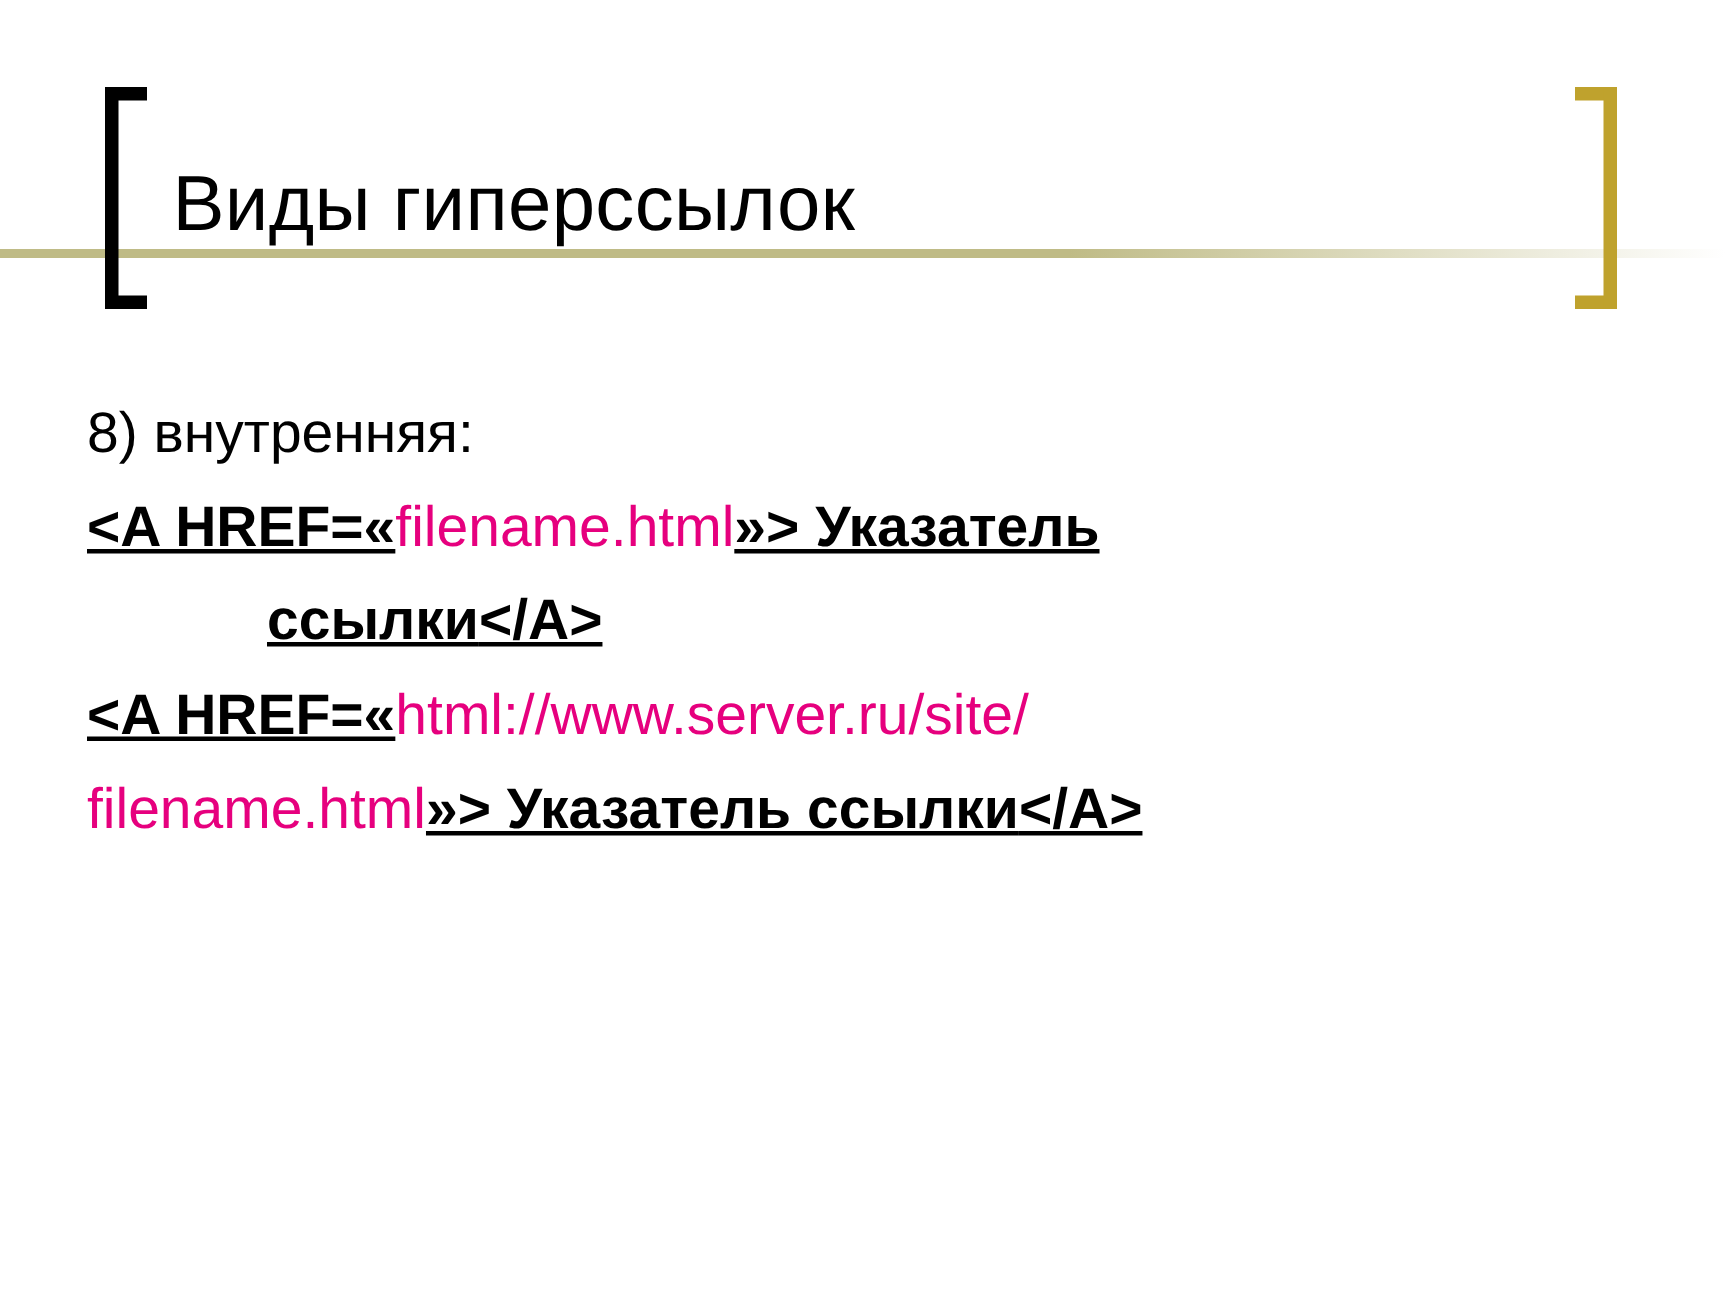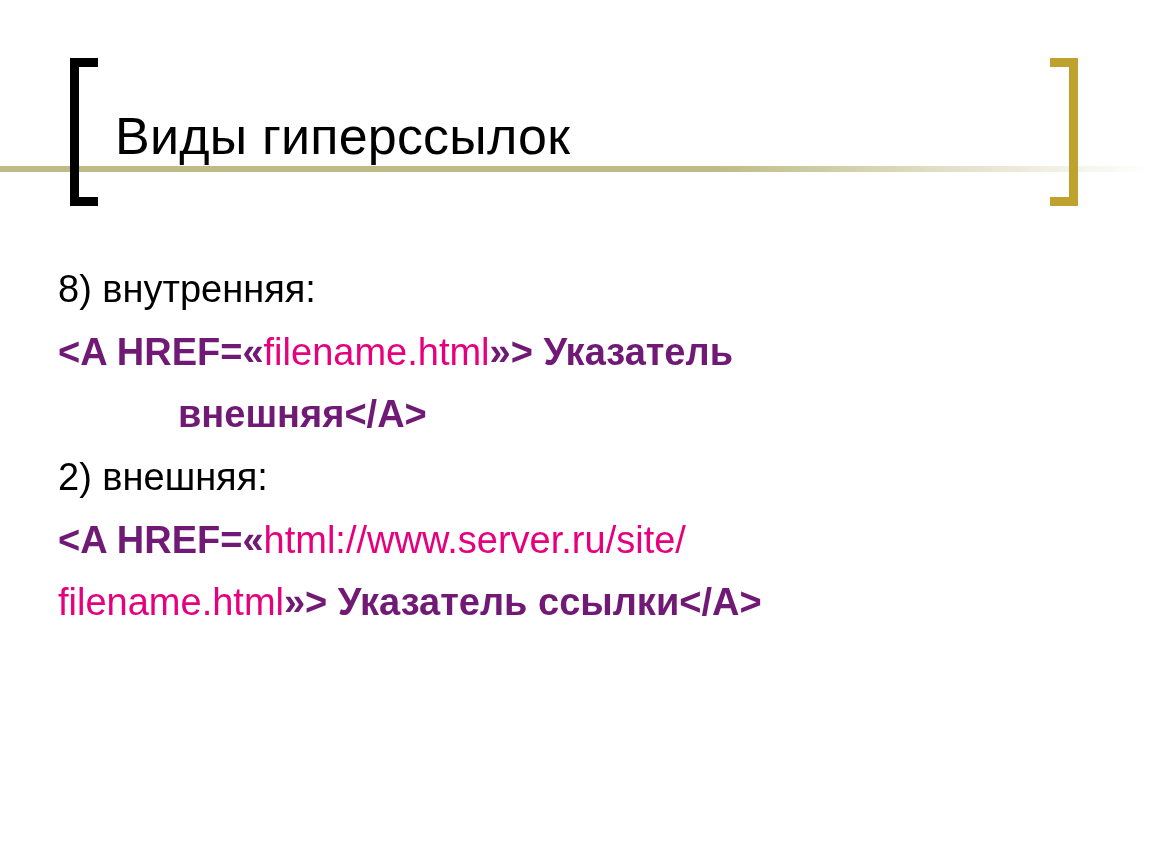--- a/index.html
+++ b/index.html
@@ -61,21 +61,21 @@
   .body {
     position: absolute;
     left: 58px;
     top: 258px;
     width: 1040px;
     font-size: 38px;
     line-height: 1.65;
     color: #000000;
   }
   .body p { margin: 0; }
-  .blue    { color: #701a75; font-weight: bold; }
+  .blue    { color: #000000; font-weight: bold; text-decoration: underline; }
   .magenta { color: #e6007e; font-weight: normal; }
   .black   { color: #000000; }
   .indent  { padding-left: 120px; display: block; }
 </style>
 </head>
 <body>
 
 <div class="slide">
 
   <div class="rule"></div>
@@ -86,25 +86,24 @@
 
   <div class="body">
 
     <p class="black">8) внутренняя:</p>
 
     <p>
       <span class="blue">&lt;A HREF=«</span><span class="magenta">filename.html</span><span class="blue">»&gt; Указатель</span>
     </p>
     <p>
       <span class="indent">
-        <span class="blue">внешняя</span><span class="blue">&lt;/A&gt;</span>
+        <span class="blue">ссылки</span><span class="blue">&lt;/A&gt;</span>
       </span>
     </p>
 
-    <p class="black">2) внешняя:</p>
 
     <p>
       <span class="blue">&lt;A HREF=«</span><span class="magenta">html://www.server.ru/site/</span>
     </p>
     <p>
       <span class="magenta">filename.html</span><span class="blue">»&gt; Указатель ссылки</span><span class="blue">&lt;/A&gt;</span>
     </p>
 
   </div>
 </div>

